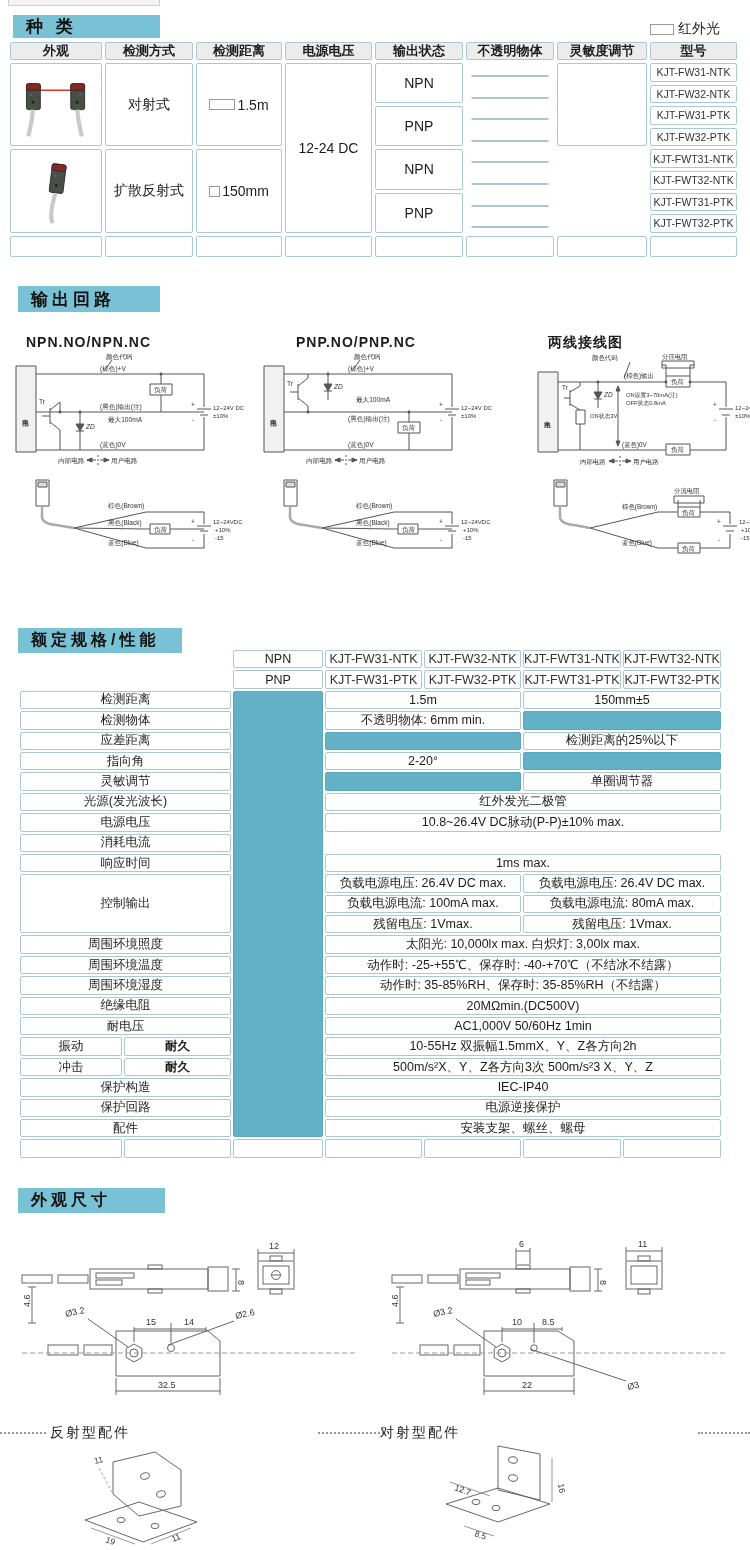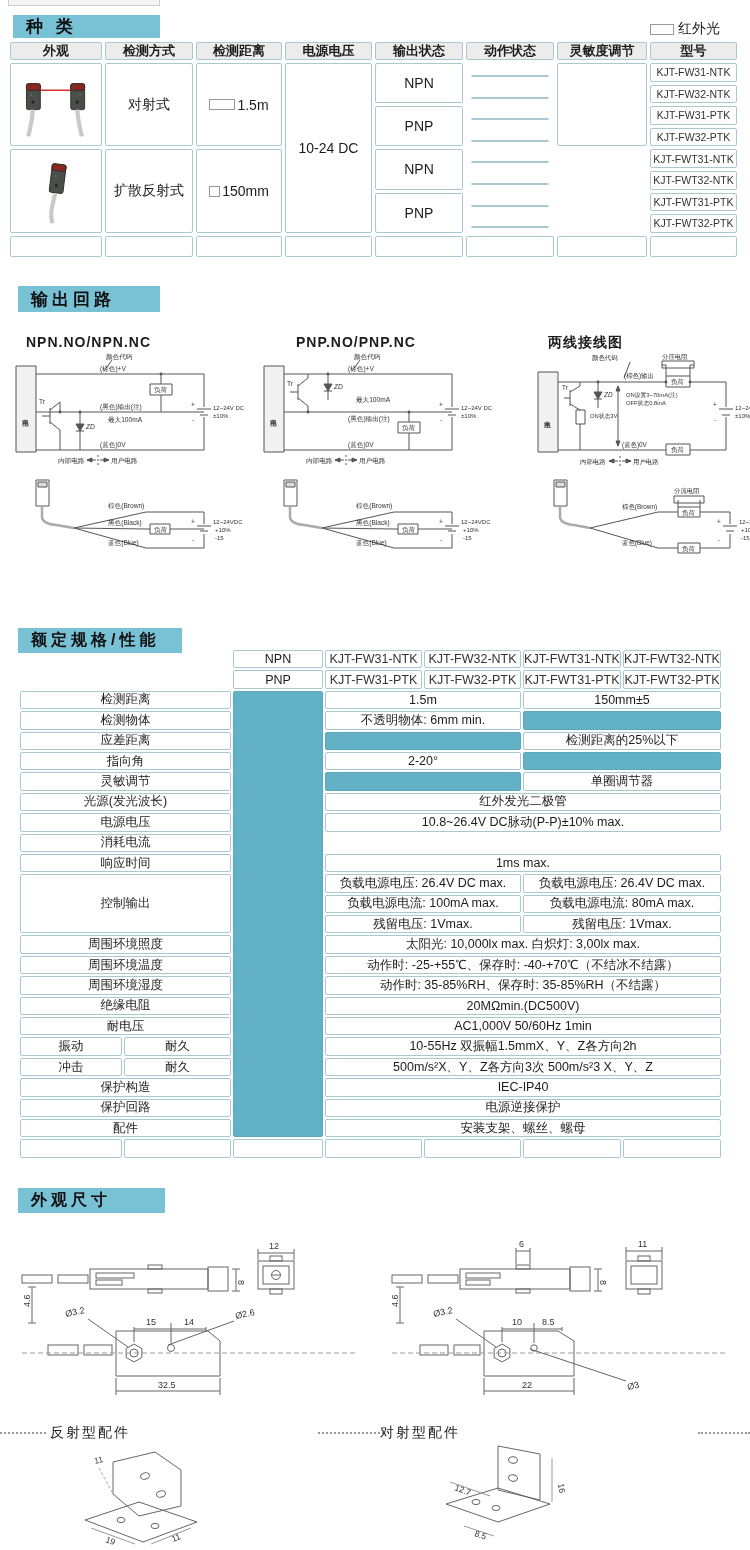--- a/index.html
+++ b/index.html
@@ -55,21 +55,21 @@
 
 #t2 {
   position:absolute; left:20px; top:650px;
   display:grid;
   grid-template-columns:102px 107px 90px 97px 97px 98px 98px;
   grid-auto-rows:18.4px; gap:2px;
 }
 #t2 .cell { font-size:12.5px; }
 .lab { grid-column:1/3; font-size:13px; }
 .lab1 { grid-column:1/2; font-size:13px; }
-.lab2 { grid-column:2/3; font-size:13px; }
+.lab2 { grid-column:2/3; font-size:13px;font-weight:bold; }
 .c3 { grid-column:3/4; }
 .half-l { grid-column:4/6; }
 .half-r { grid-column:6/8; }
 .full { grid-column:4/8; }
 .teal { background:#63b1c6; border-color:#5aa8bd; }
 #teal-col { grid-column:3/4; grid-row:3/25; }
 #prod-lab { grid-row:1/3; }
 #ctrl-lab { grid-row:12/15; }
 .m4 { font-size:10.5px; color:#333; }
 
@@ -95,21 +95,21 @@
   <span class="sw"></span>
   <span>红外光</span>
 </div>
 
 <div id="t1">
   <div class="cell hdr" style="grid-area:1/1">外观</div>
   <div class="cell hdr" style="grid-area:1/2">检测方式</div>
   <div class="cell hdr" style="grid-area:1/3">检测距离</div>
   <div class="cell hdr" style="grid-area:1/4">电源电压</div>
   <div class="cell hdr" style="grid-area:1/5">输出状态</div>
-  <div class="cell hdr" style="grid-area:1/6">动作状态</div>
+  <div class="cell hdr" style="grid-area:1/6">不透明物体</div>
   <div class="cell hdr" style="grid-area:1/7">灵敏度调节</div>
   <div class="cell hdr" style="grid-area:1/8">型号</div>
 
   <div class="cell" style="grid-area:2/1/6/2">
     <svg width="86" height="72" viewBox="0 0 88 78">
       <line x1="27" y1="23" x2="60" y2="23" stroke="#d93425" stroke-width="1.6"></line>
       <g stroke="#2b2d2a" stroke-width="1">
         <rect x="12" y="16" width="15" height="28" rx="2" fill="#4a4e48"></rect>
         <rect x="12" y="16" width="15" height="7" rx="2" fill="#8c2720"></rect>
         <rect x="60" y="16" width="15" height="28" rx="2" fill="#4a4e48"></rect>
@@ -144,21 +144,21 @@
         <span>1.5m</span>
       </span>
   </div>
   <div class="cell" style="grid-area:6/3/10/4">
     <span class="distbox">
         <span class="bx sq"></span>
         <span>150mm</span>
       </span>
   </div>
 
-  <div class="cell" style="grid-area:2/4/10/5">10-24 DC</div>
+  <div class="cell" style="grid-area:2/4/10/5">12-24 DC</div>
 
   <div class="cell" style="grid-area:2/5/4/6">NPN</div>
   <div class="cell" style="grid-area:4/5/6/6">PNP</div>
   <div class="cell" style="grid-area:6/5/8/6">NPN</div>
   <div class="cell" style="grid-area:8/5/10/6">PNP</div>
 
   <div class="cell act" style="grid-area:2/6">NO</div>
   <div class="cell act" style="grid-area:3/6">NC</div>
   <div class="cell act" style="grid-area:4/6">NO</div>
   <div class="cell act" style="grid-area:5/6">NC</div>

